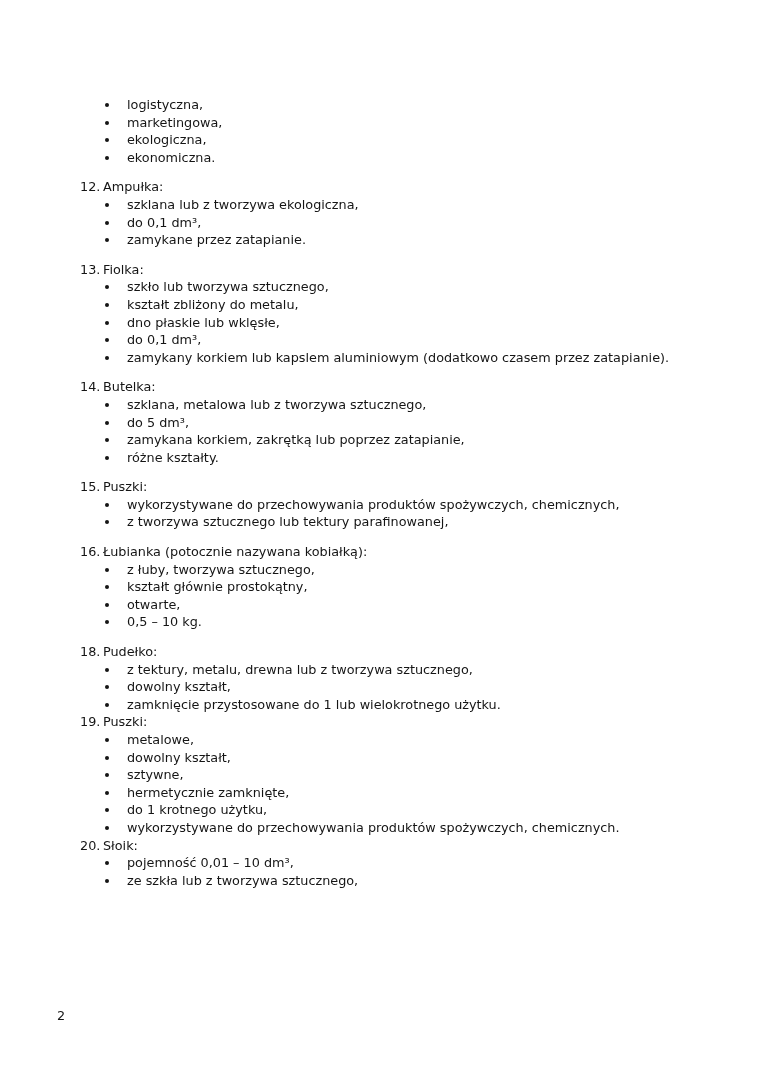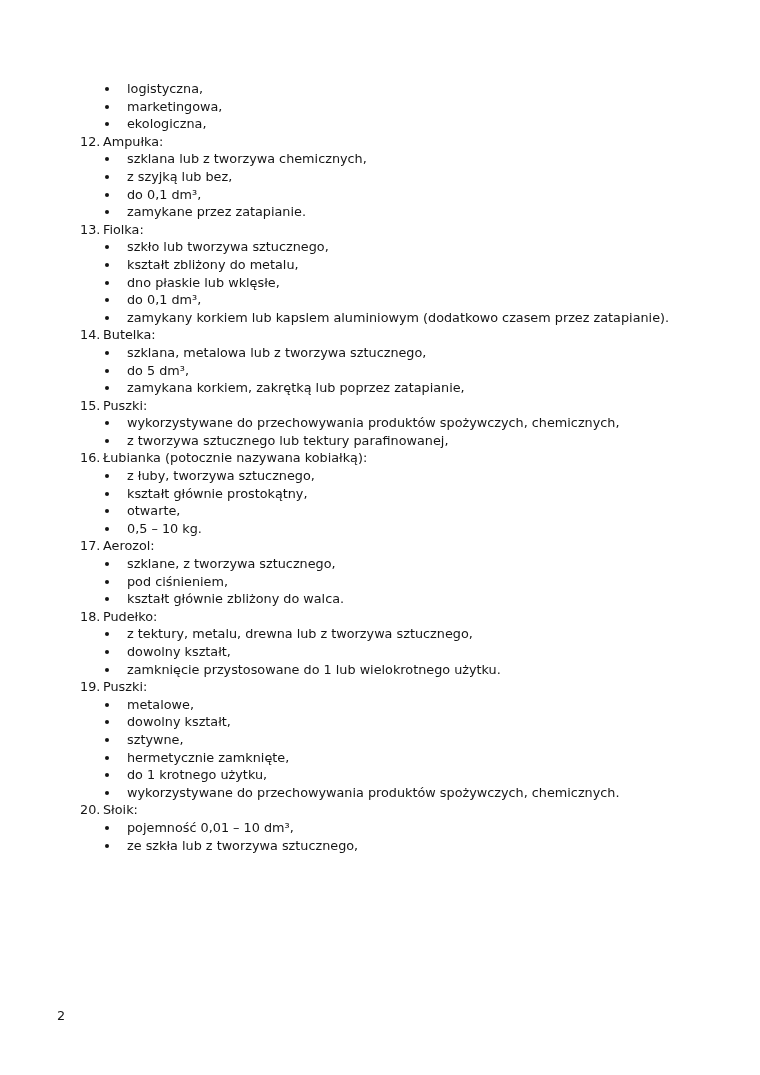--- a/index.html
+++ b/index.html
@@ -12,21 +12,21 @@
     background: #ffffff;
     position: relative;
     overflow: hidden;
     font-family: "DejaVu Sans", "Liberation Sans", sans-serif;
     font-size: 12.8px;
     color: #151515;
   }
   .content {
     position: absolute;
     left: 80px;
-    top: 80px;
+    top: 96px;
     width: 645px;
   }
   ul.bullets {
     list-style: none;
     margin: 0;
     padding: 0;
   }
   ul.bullets li {
     position: relative;
     padding-left: 47px;
@@ -37,20 +37,21 @@
     content: "";
     position: absolute;
     left: 25px;
     top: 7px;
     width: 4px;
     height: 4px;
     border-radius: 50%;
     background: #151515;
   }
   .section {
+    margin-top: 12px;
   }
   .section.no-gap {
     margin-top: 0;
   }
   .heading {
     display: flex;
     line-height: 17.6px;
     white-space: nowrap;
   }
   .heading .num {
@@ -66,30 +67,30 @@
 </style>
 </head>
 <body>
 
 <div class="content">
 
   <ul class="bullets intro">
     <li>logistyczna,</li>
     <li>marketingowa,</li>
     <li>ekologiczna,</li>
+    <li>ekonomiczna.</li>
   </ul>
 
   <div class="section">
     <div class="heading">
       <span class="num">12.</span>
       <span class="title">Ampułka:</span>
     </div>
     <ul class="bullets">
-      <li>szklana lub z tworzywa chemicznych,</li>
-      <li>z szyjką lub bez,</li>
+      <li>szklana lub z tworzywa ekologiczna,</li>
       <li>do 0,1 dm³,</li>
       <li>zamykane przez zatapianie.</li>
     </ul>
   </div>
 
   <div class="section">
     <div class="heading">
       <span class="num">13.</span>
       <span class="title">Fiolka:</span>
     </div>
@@ -104,20 +105,21 @@
 
   <div class="section">
     <div class="heading">
       <span class="num">14.</span>
       <span class="title">Butelka:</span>
     </div>
     <ul class="bullets">
       <li>szklana, metalowa lub z tworzywa sztucznego,</li>
       <li>do 5 dm³,</li>
       <li>zamykana korkiem, zakrętką lub poprzez zatapianie,</li>
+      <li>różne kształty.</li>
     </ul>
   </div>
 
   <div class="section">
     <div class="heading">
       <span class="num">15.</span>
       <span class="title">Puszki:</span>
     </div>
     <ul class="bullets">
       <li>wykorzystywane do przechowywania produktów spożywczych, chemicznych,</li>
@@ -131,31 +133,20 @@
       <span class="title">Łubianka (potocznie nazywana kobiałką):</span>
     </div>
     <ul class="bullets">
       <li>z łuby, tworzywa sztucznego,</li>
       <li>kształt głównie prostokątny,</li>
       <li>otwarte,</li>
       <li>0,5 – 10 kg.</li>
     </ul>
   </div>
 
-  <div class="section">
-    <div class="heading">
-      <span class="num">17.</span>
-      <span class="title">Aerozol:</span>
-    </div>
-    <ul class="bullets">
-      <li>szklane, z tworzywa sztucznego,</li>
-      <li>pod ciśnieniem,</li>
-      <li>kształt głównie zbliżony do walca.</li>
-    </ul>
-  </div>
 
   <div class="section">
     <div class="heading">
       <span class="num">18.</span>
       <span class="title">Pudełko:</span>
     </div>
     <ul class="bullets">
       <li>z tektury, metalu, drewna lub z tworzywa sztucznego,</li>
       <li>dowolny kształt,</li>
       <li>zamknięcie przystosowane do 1 lub wielokrotnego użytku.</li>

